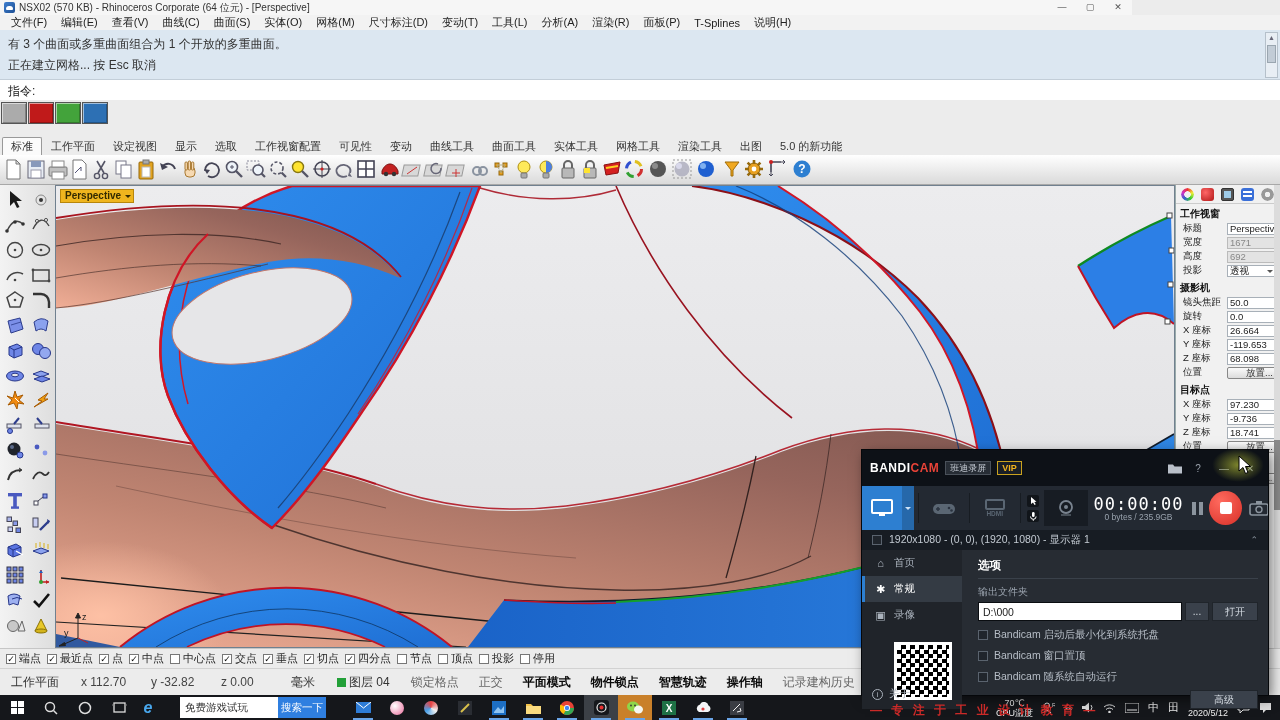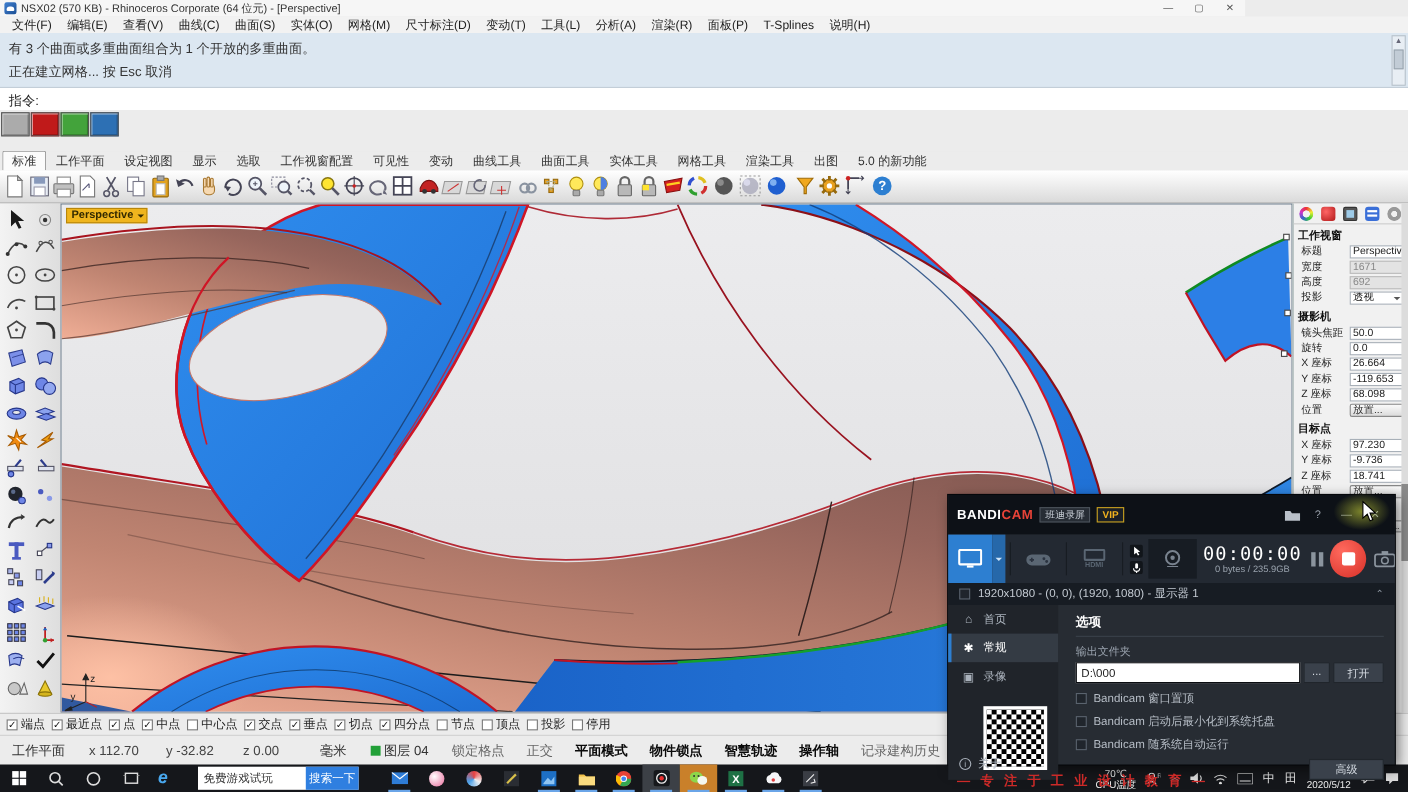--- a/index.html
+++ b/index.html
@@ -46,21 +46,21 @@
 .rpi.monitor{background:#555;border:1px solid #333;border-radius:2px;position:relative}
 .rpi.monitor::after{content:"";position:absolute;inset:2px;background:#9ecbe8}
 .rpi.layers{background:#3a6fd8;position:relative}
 .rpi.layers::after{content:"";position:absolute;left:2px;right:2px;top:3px;height:2px;background:#fff;box-shadow:0 4px 0 #fff}
 .rpi.gear{border-radius:50%;background:#999;-webkit-mask:radial-gradient(circle,transparent 2.5px,#000 3px);mask:radial-gradient(circle,transparent 2.5px,#000 3px)}
 .rp-sec{font-weight:bold;color:#111;padding:3px 4px 1px;font-size:10px}
 .prow{display:flex;align-items:center;height:13px;padding-left:7px;margin-bottom:1px}
 .plabel{width:44px;white-space:nowrap;overflow:hidden;flex:none}
 .pval{flex:1;margin-right:4px;background:#fff;border:1px solid #a8b0b8;height:12px;line-height:10px;padding:0 2px;white-space:nowrap;overflow:hidden}
 .prow.gray .pval{background:#e3e3e3;color:#888;border-color:#bbb}
-.prow.button .pval{background:linear-gradient(#fafafa,#dcdcdc);border:1px solid #888;text-align:left;border-radius:2px;color:#333}
+.prow.button .pval{background:linear-gradient(#fafafa,#dcdcdc);border:1px solid #888;text-align:right;border-radius:2px;color:#333}
 .prow.dropdown .pval{position:relative;padding-right:10px}
 .prow.dropdown .pval::after{content:"";position:absolute;right:2px;top:4px;border:3px solid transparent;border-top-color:#555}
 .rp-file{display:flex;align-items:center;padding-left:14px;height:13px}
 .rp-file .fv{margin-left:4px}
 .rp-file .fbtn{margin-left:auto;margin-right:4px;width:14px;height:11px;background:linear-gradient(#fafafa,#dcdcdc);border:1px solid #888;font-size:8px;line-height:9px;text-align:center}
 #rpscroll{position:absolute;right:0;top:0;width:6px;height:463px;background:#dcdcdc}
 #rpscroll .thumb{position:absolute;top:255px;height:70px;width:6px;background:#8a8a8a}
 
 #osnaprow{left:0;top:648px;width:1280px;height:20px;background:#ececec;border-top:1px solid #c6c6c6;display:flex;align-items:center;gap:6px;font-size:11px;padding-left:6px;color:#222}
 .oi{display:flex;align-items:center;gap:3px;white-space:nowrap}
@@ -1089,25 +1089,25 @@
       <div class="bd-lab">输出文件夹</div>
       <div class="bd-row">
         <span class="bd-input">D:\000</span>
         <span class="bd-btn dots">...</span>
         <span class="bd-btn open">打开</span>
       </div>
       <div>
 
       <div class="bd-ck">
           <span class="bd-cb"></span>
-          <span>Bandicam 窗口置顶</span>
+          <span>Bandicam 启动后最小化到系统托盘</span>
         </div>
           <div class="bd-ck">
           <span class="bd-cb"></span>
-          <span>Bandicam 启动后最小化到系统托盘</span>
+          <span>Bandicam 窗口置顶</span>
         </div>
           <div class="bd-ck">
           <span class="bd-cb"></span>
           <span>Bandicam 随系统自动运行</span>
         </div>
         </div>
       <span class="bd-btn bd-adv">高级</span>
       <div class="bd-wm">— 专 注 于 工 业 设 计 教 育 —</div>
       <div class="bd-auto">自动开始录制</div>
     </div>

